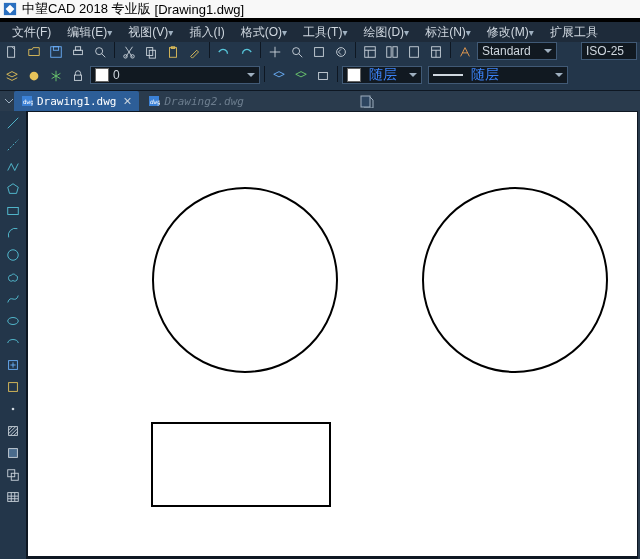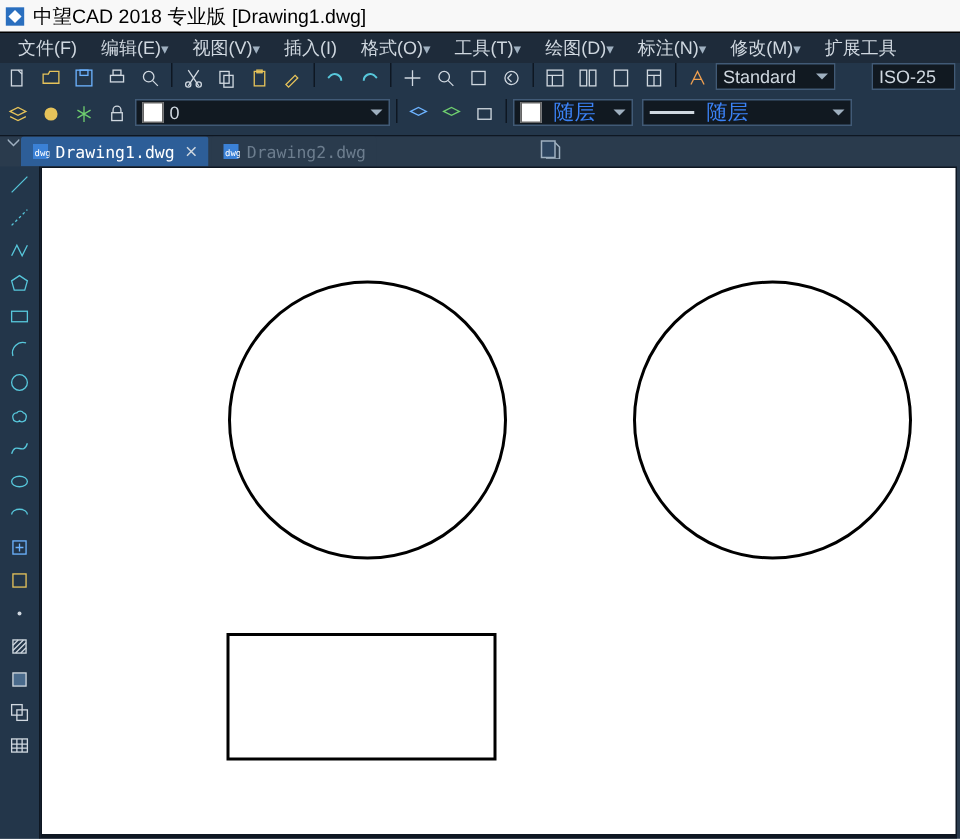--- a/index.html
+++ b/index.html
@@ -16,21 +16,21 @@
   }
 
   
   .titlebar {
     height: 22px;
     background: #f8f8f8;
     color: #000;
     display: flex;
     align-items: center;
     padding: 0 2px;
-    border-bottom: 1px solid #000000;
+    border-bottom: 4px solid #000000;
     box-sizing: border-box;
   }
   .titlebar .app-icon {
     width: 16px;
     height: 16px;
     margin-right: 4px;
     display: inline-flex;
     align-items: center;
     justify-content: center;
     color: #2a6fbf;
@@ -111,21 +111,21 @@
     color: #3b82f6;
     font-size: 14px;
     padding-left: 4px;
   }
 
   
   .tabstrip {
     height: 20px;
     background: #2a3b4d;
     display: flex;
-    align-items: flex-start;
+    align-items: center;
     padding: 0 4px;
     box-sizing: border-box;
   }
   .doc-tab {
     display: flex;
     align-items: center;
     height: 18px;
     padding: 0 6px;
     margin-right: 2px;
     gap: 4px;
@@ -134,20 +134,21 @@
     border: 1px solid transparent;
     border-radius: 2px 2px 0 0;
   }
   .doc-tab.active {
     background: #2d5e98;
     color: #fff;
   }
   .doc-tab.inactive {
     background: #2a3b4d;
     color: #6c7d8e;
+    font-style: italic;
   }
   .doc-tab .tab-close {
     width: 8px; height: 8px;
     position: relative;
     margin-left: 4px;
   }
   .doc-tab .tab-close::before,
   .doc-tab .tab-close::after {
     content: "";
     position: absolute;

